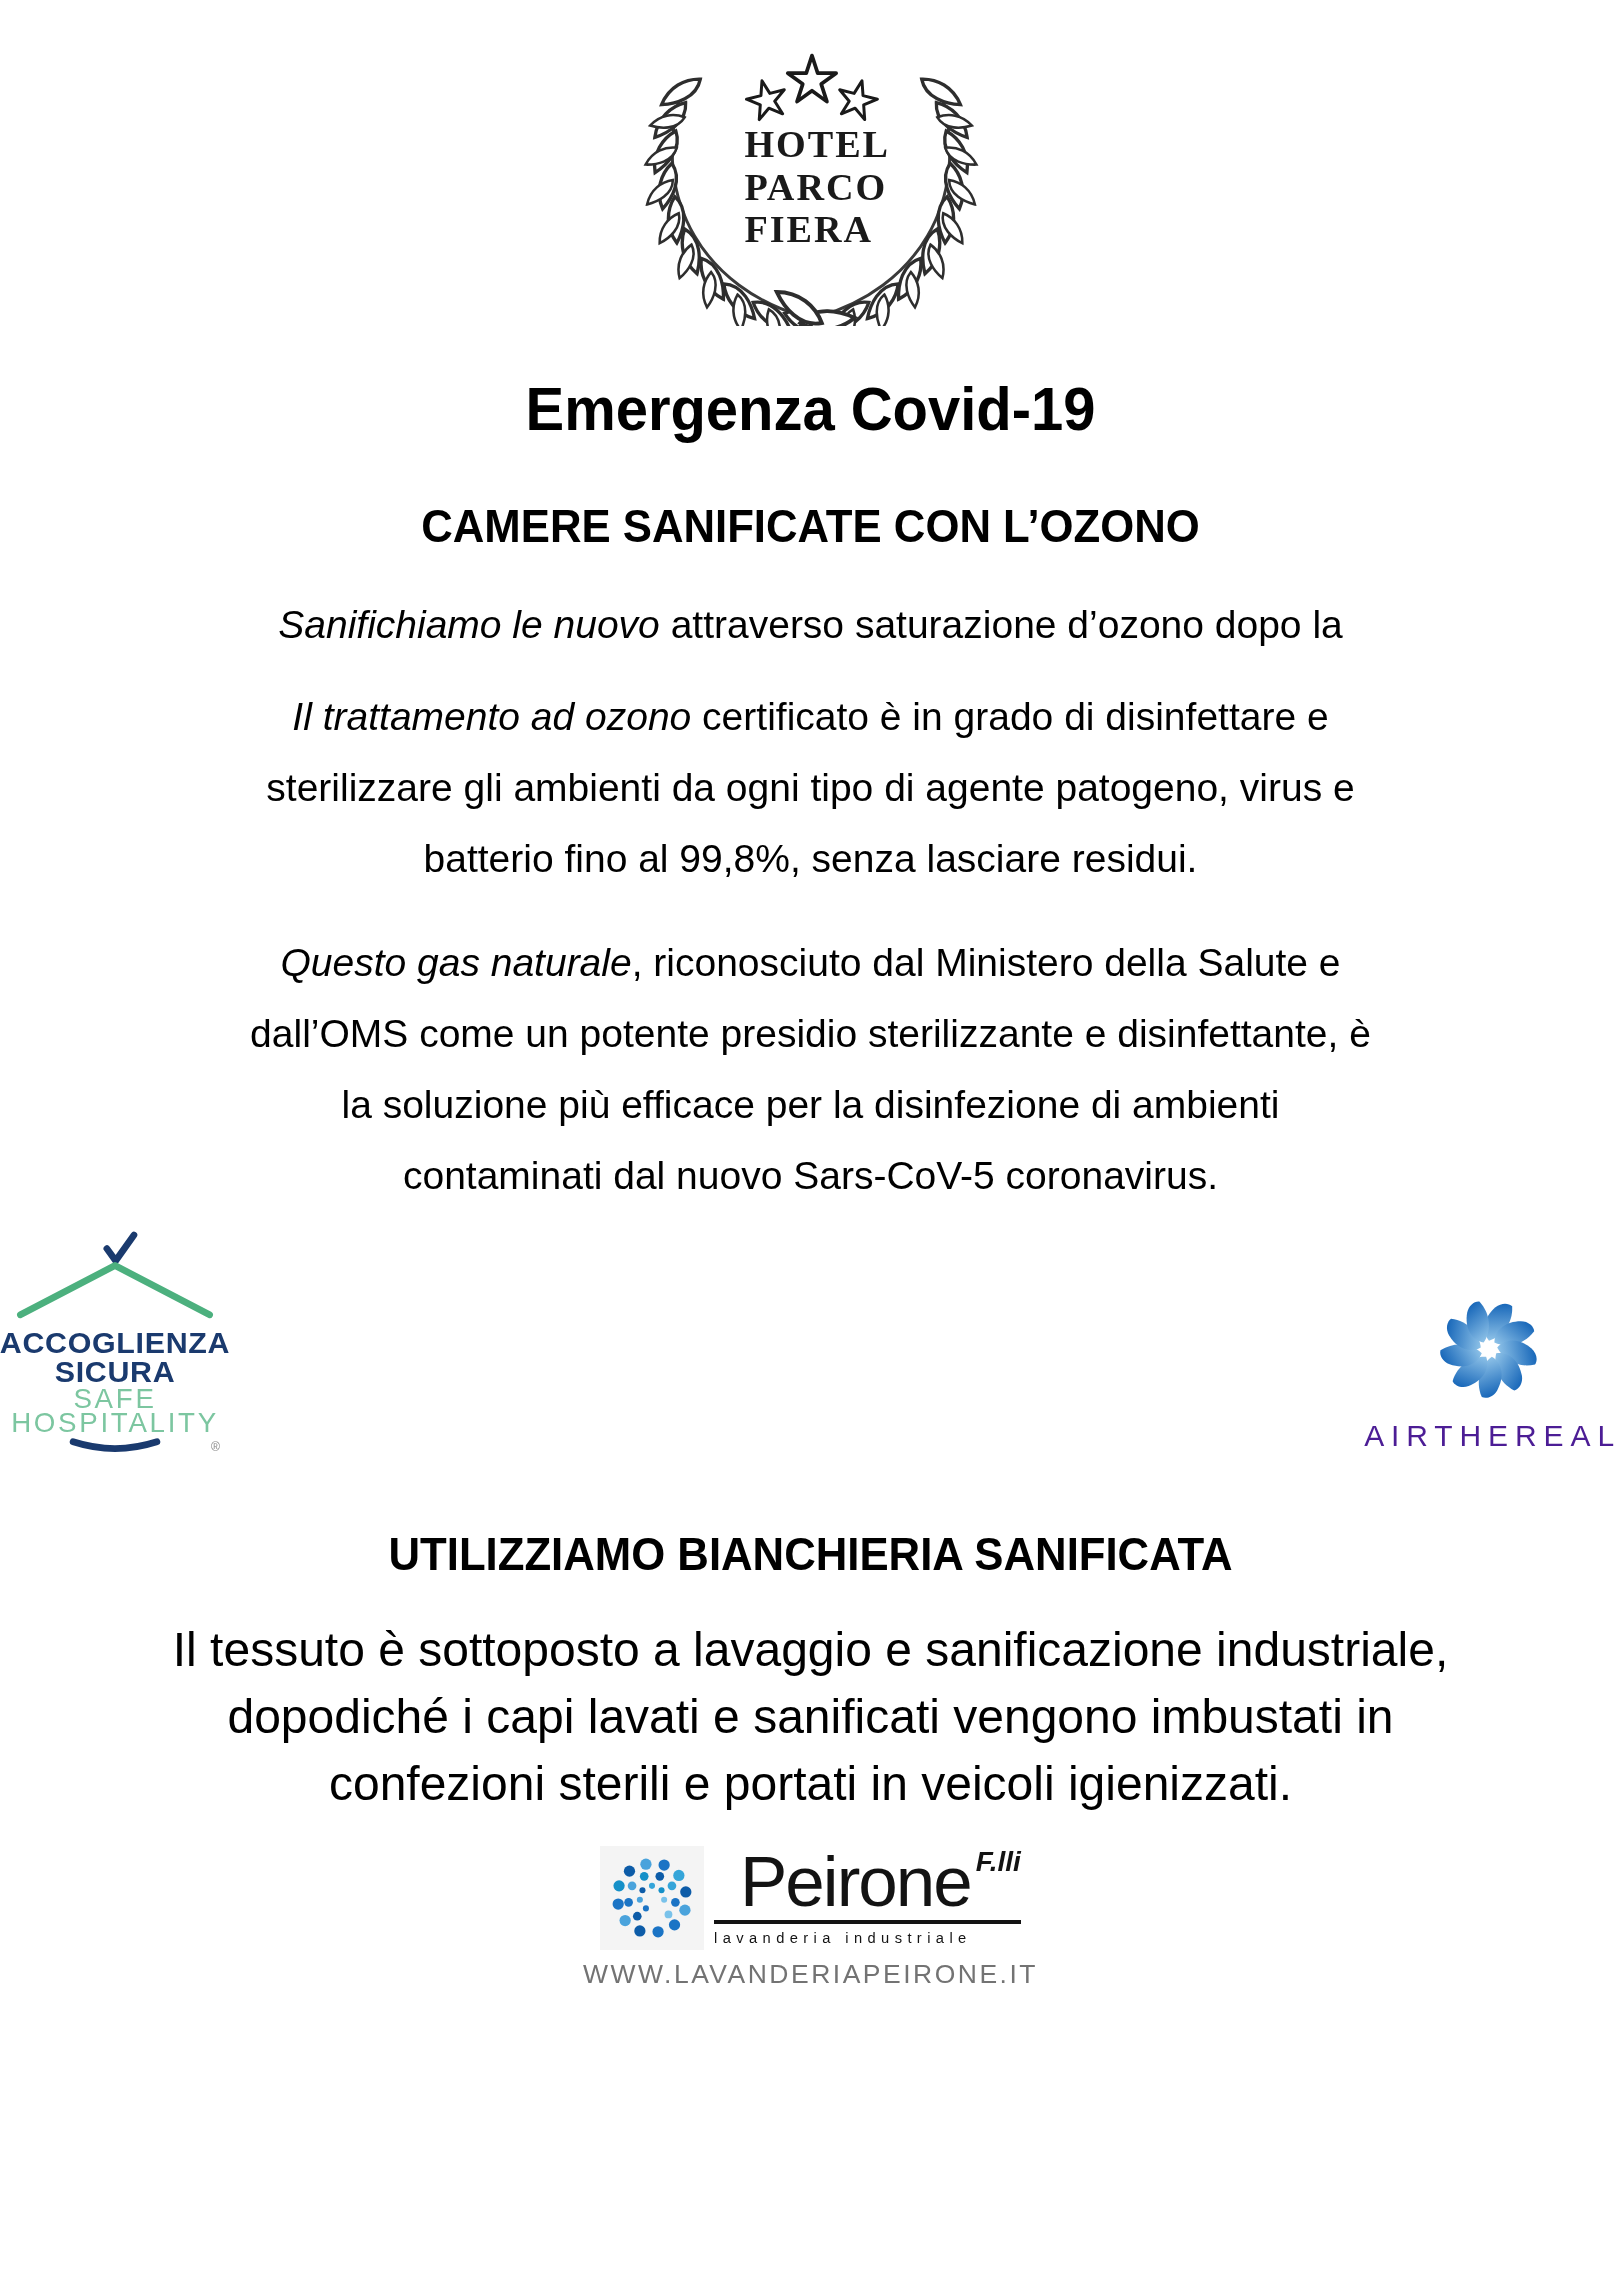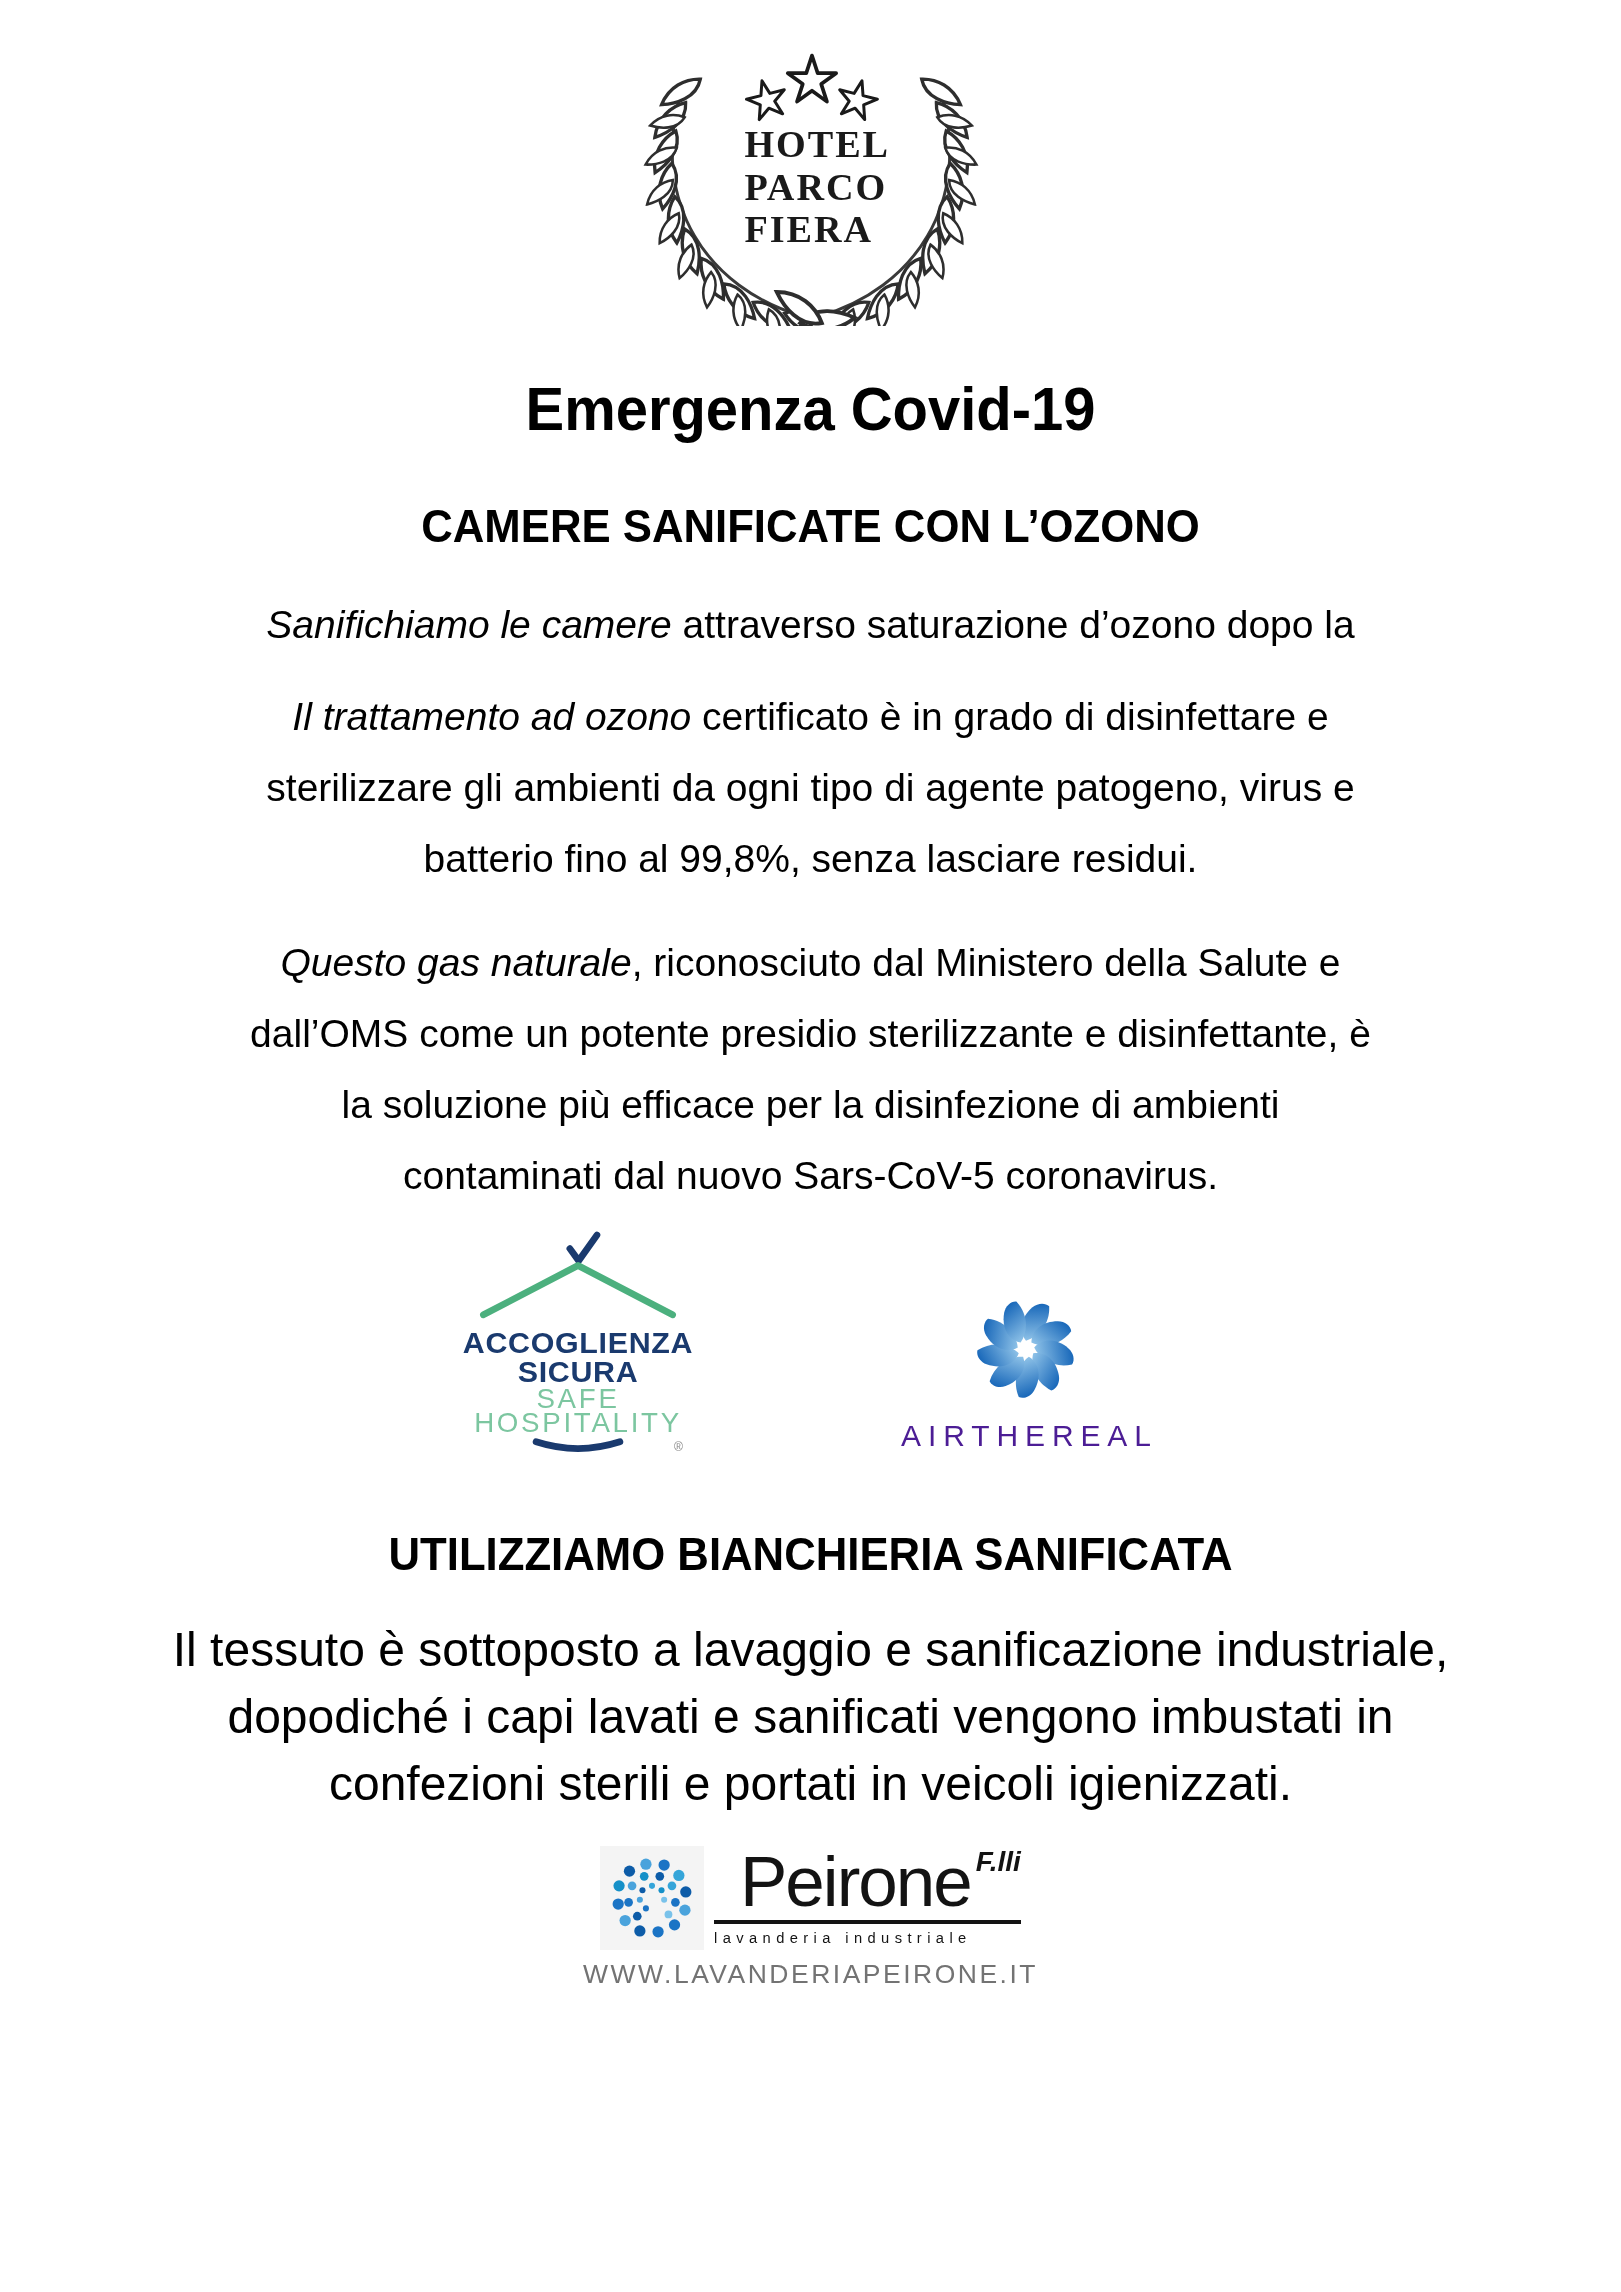--- a/index.html
+++ b/index.html
@@ -32,21 +32,21 @@
   .para .line{font-size:39px;line-height:71px;white-space:nowrap;}
   .it{font-style:italic;}
   .p1{margin-top:37px;}
   .p2{margin-top:21.6px;}
   .p3{margin-top:33px;}
   .serif-para{margin-top:27.4px;}
   .serif-para .line{font-family:Liberation Sans, sans-serif;font-size:48px;line-height:67px;}
   
   .logos-row{
     margin-top:15.7px;
-    display:flex;justify-content:center;align-items:flex-start;gap:201px;
+    display:flex;justify-content:space-between;align-items:flex-start;gap:201px;
   }
   .airthereal{display:flex;flex-direction:column;align-items:center;margin-top:71px;}
   .airthereal-wordmark{
     margin-top:19.6px;font-size:30px;font-weight:500;color:#4c1d95;
     letter-spacing:6.9px;text-indent:6.9px;white-space:nowrap;
   }
   
   .peirone{margin-top:29px;display:flex;flex-direction:column;align-items:center;}
   .peirone-row{display:flex;align-items:flex-start;gap:9.8px;}
   .peirone-dots{background:#f4f4f4;}
@@ -111,21 +111,21 @@
       <text x="127" y="171">PARCO</text>
       <text x="127" y="214">FIERA</text>
     </g>
   </svg>
 
   <h1 class="title">Emergenza Covid-19</h1>
 
   <h2 class="h2 s1-heading">CAMERE SANIFICATE CON L’OZONO</h2>
 
   <div class="para p1">
-    <div class="line"><span class="it">Sanifichiamo le camere</span><span> attraverso saturazione d’ozono dopo la</span></div>
+    <div class="line"><span class="it">Sanifichiamo le nuovo</span><span> attraverso saturazione d’ozono dopo la</span></div>
   </div>
 
   <div class="para p2">
     <div class="line"><span class="it">Il trattamento ad ozono</span><span> certificato è in grado di disinfettare e</span></div>
     <div class="line"><span>sterilizzare gli ambienti da ogni tipo di agente patogeno, virus e</span></div>
     <div class="line"><span>batterio fino al 99,8%, senza lasciare residui.</span></div>
   </div>
 
   <div class="para p3">
     <div class="line"><span class="it">Questo gas naturale</span><span>, riconosciuto dal Ministero della Salute e</span></div>

